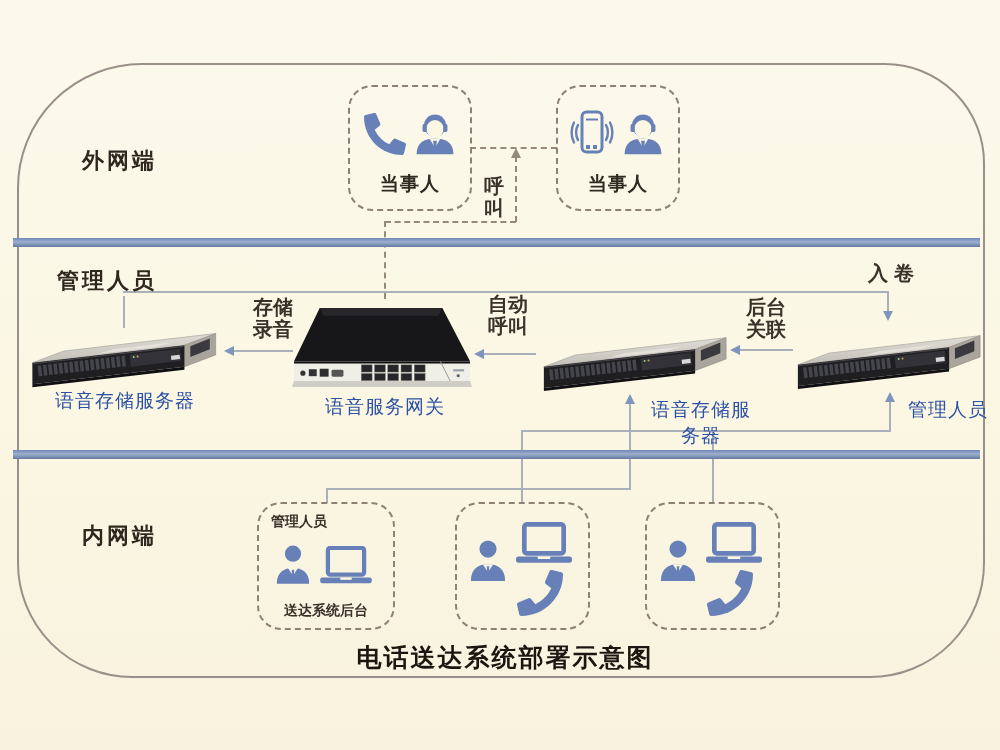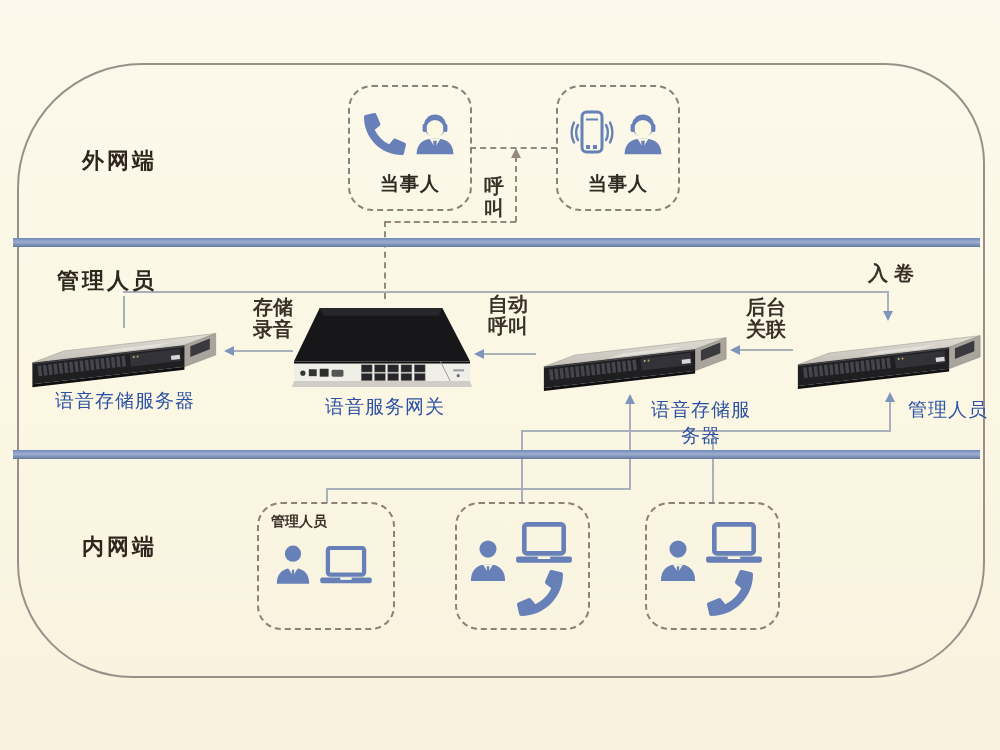--- a/index.html
+++ b/index.html
@@ -37,21 +37,21 @@
 <body>
 
 <div class="canvas">
   <div class="outer-border"></div>
 
   <div class="zone-bar" style="top:238px;"></div>
   <div class="zone-bar" style="top:450px;"></div>
 
   <div class="zone-label" style="left:82px;top:146px;">外网端</div>
   <div class="zone-label" style="left:57px;top:266px;">管理人员</div>
-  <div class="zone-label" style="left:82px;top:532px;">内网端</div>
+  <div class="zone-label" style="left:82px;top:521px;">内网端</div>
 
   <div class="dh" style="left:470px;top:147px;width:87px;"></div>
   <div class="dv" style="left:515px;top:156px;height:66px;"></div>
   <div class="ah ah-up dashc" style="left:511px;top:148px;"></div>
   <div class="dh" style="left:385px;top:221px;width:131px;"></div>
   <div class="dv" style="left:384px;top:221px;height:78px;"></div>
   <div class="flow-label" style="left:484px;top:175px;">呼
 叫</div>
 
   <div class="ln" style="left:123px;top:296px;width:2px;height:32px;"></div>
@@ -311,20 +311,21 @@
     <polygon points="18.6,28.5 21.4,28.5 20.8,37.5 19.2,37.5" fill="#6781b8"></polygon>
   </svg>
 </span>
     <span class="slot" style="left:60px;top:42px;width:54px;height:40px;">
   <svg viewBox="0 0 56 42" width="100%" height="100%">
     <rect x="9" y="2" width="38" height="28" rx="2.5" fill="none" stroke="#6781b8" stroke-width="4.5"></rect>
     <rect x="1" y="33" width="54" height="6" rx="2" fill="#6781b8"></rect>
     <rect x="22" y="33" width="12" height="2.5" fill="#fbf7e3"></rect>
   </svg>
 </span>
+    <div class="inner-text" style="position:absolute;left:0;right:0;bottom:8px;text-align:center;">送达系统后台</div>
   </div>
   <div class="dash-box" style="left:455px;top:502px;width:131px;height:124px;">
     <span class="slot" style="left:12px;top:34px;width:38px;height:44px;">
   <svg viewBox="0 0 40 44" width="100%" height="100%">
     <circle cx="20" cy="10.5" r="9" fill="#6781b8"></circle>
     <path d="M2,44 C2,31 10,26.5 20,26.5 C30,26.5 38,31 38,44 Z" fill="#6781b8"></path>
     <polygon points="14.5,26.5 25.5,26.5 20,35" fill="#fbf7e3"></polygon>
     <polygon points="18.6,28.5 21.4,28.5 20.8,37.5 19.2,37.5" fill="#6781b8"></polygon>
   </svg>
 </span>
@@ -357,13 +358,14 @@
     <rect x="22" y="33" width="12" height="2.5" fill="#fbf7e3"></rect>
   </svg>
 </span>
     <span class="slot" style="left:60px;top:66px;width:46px;height:46px;">
   <svg viewBox="0 0 512 512" width="100%" height="100%">
           <path fill="#6781b8" d="M493.4 24.6l-104-24c-11.3-2.6-22.9 3.3-27.5 13.9l-48 112c-4.2 9.8-1.4 21.3 6.9 28l60.6 49.6c-36 76.7-98.9 140.5-177.2 177.2l-49.6-60.6c-6.8-8.3-18.2-11.1-28-6.9l-112 48C3.9 366.5-2 378.1.6 389.4l24 104C27.1 504.2 36.7 512 48 512c256.1 0 464-207.5 464-464 0-11.2-7.7-20.9-18.6-23.4z"></path>
         </svg>
 </span>
   </div>
 
+  <div class="title">电话送达系统部署示意图</div>
 </div>
 
 </body></html>

